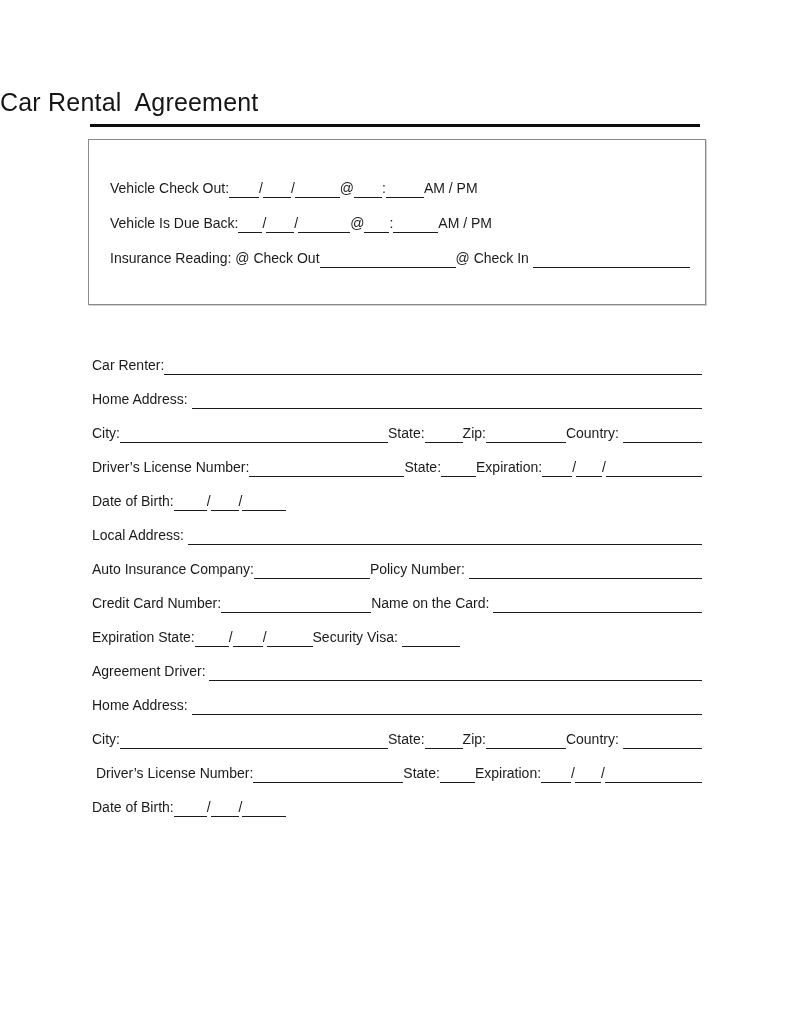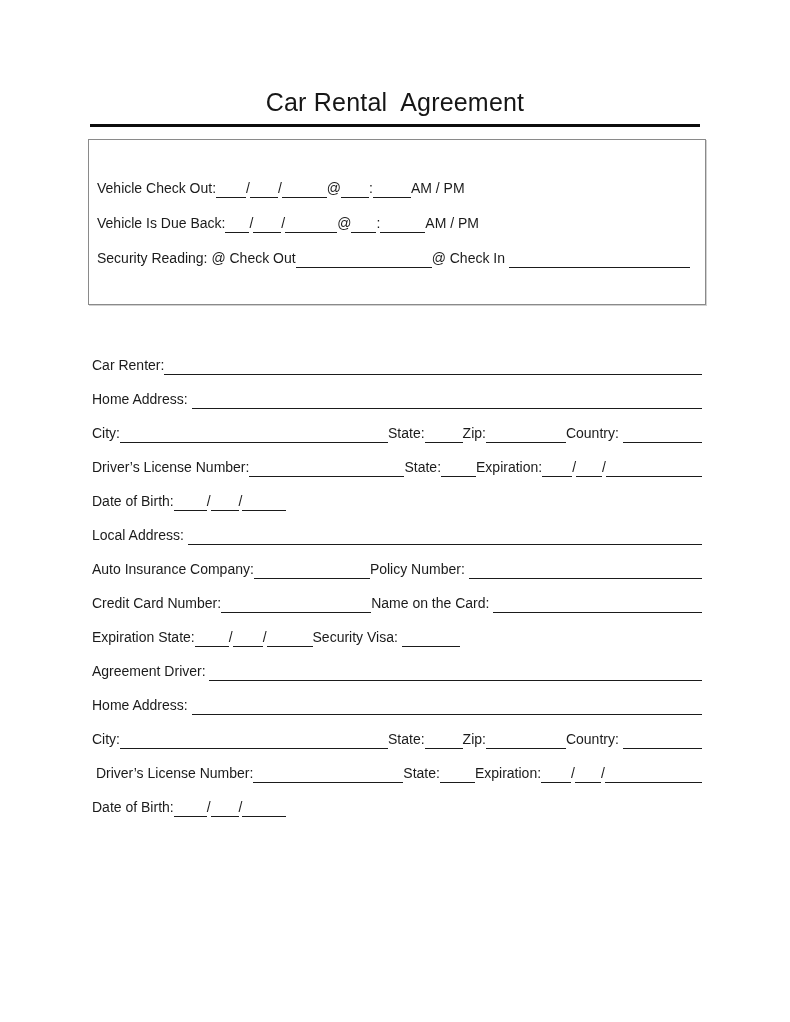--- a/index.html
+++ b/index.html
@@ -8,36 +8,35 @@
     width: 790px;
     height: 1022px;
     background: #ffffff;
     font-family: "Liberation Sans", "DejaVu Sans", sans-serif;
     font-size: 14px;
     color: #1b1b1b;
     overflow: hidden;
   }
   .title {
     padding-top: 88px;
-    text-align: center;
     font-size: 25px;
     letter-spacing: 0.2px;
     color: #161616;
     white-space: pre;
   }
   .title-rule {
     margin: 7px 90px 0 90px;
     border-top: 3px solid #0d0d0d;
     height: 0;
   }
   .box {
     margin: 12px 84px 0 88px;
     border: 1px solid #8a8a8a;
     box-shadow: 1px 1px 0 rgba(0,0,0,0.18);
-    padding: 36px 15px 36px 8px;
+    padding: 36px 15px 36px 21px;
   }
   .form {
     margin: 49px 88px 0 92px;
   }
   .row {
     display: flex;
     align-items: flex-end;
     flex-wrap: nowrap;
     min-height: 21px;
     margin-bottom: 13px;
@@ -85,21 +84,21 @@
           <span class="blank" style="width: 28px;"></span>
           <span class="lbl">/</span>
           <span class="blank" style="width: 52px;"></span>
           <span class="lbl">@</span>
           <span class="blank" style="width: 25px;"></span>
           <span class="lbl">:</span>
           <span class="blank" style="width: 45px;"></span>
           <span class="lbl">AM / PM</span>
         </div>
         <div class="row">
-          <span class="lbl">Security Reading: @ Check Out</span>
+          <span class="lbl">Insurance Reading: @ Check Out</span>
           <span class="blank" style="width: 136px;"></span>
           <span class="lbl">@ Check In </span>
           <span class="blank fill"></span>
         </div>
       </div>
   </div>
 
   <div class="form">
     <div id="form-rows">
         <div class="row">

